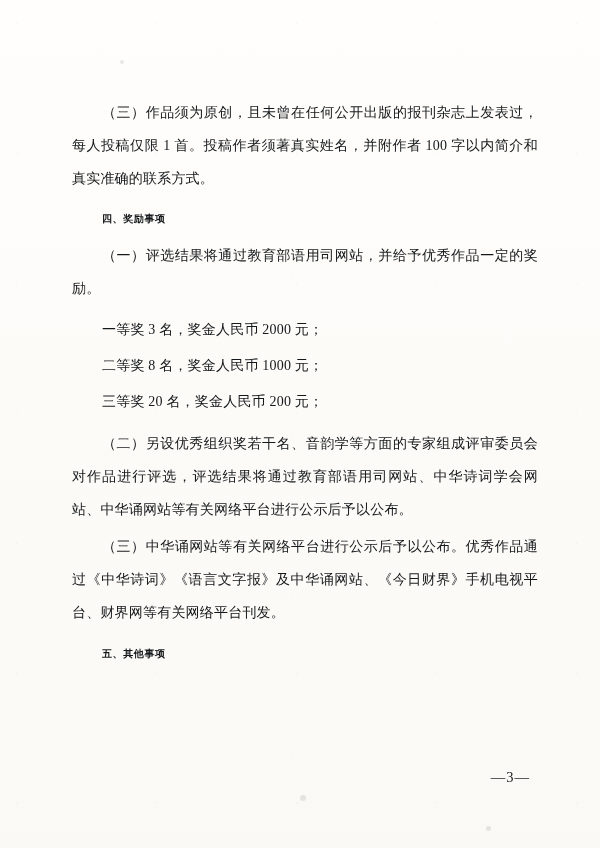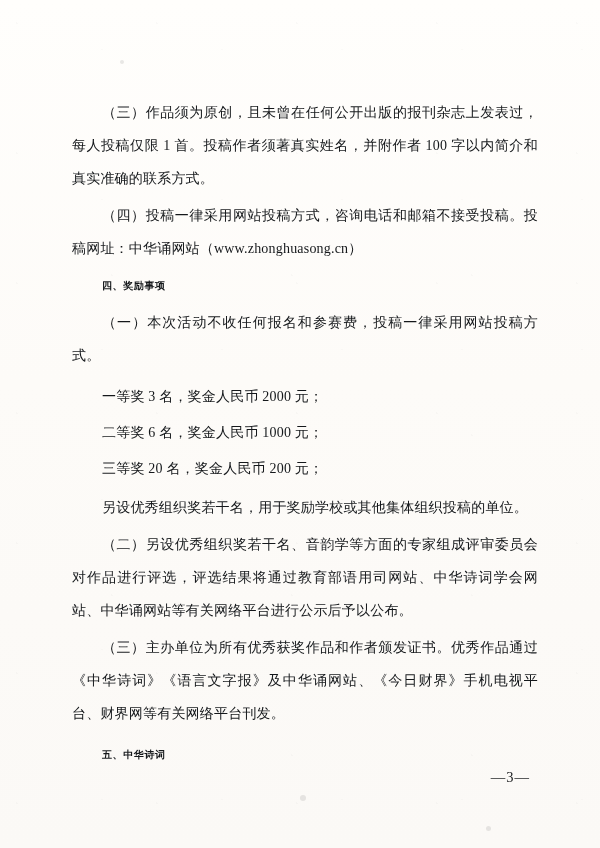--- a/index.html
+++ b/index.html
@@ -87,50 +87,48 @@
 </style>
 </head>
 <body>
 
 <div class="page">
   <div class="content">
 
     <p class="para first-ind">（三）作品须为原创，且未曾在任何公开出版的报刊杂志上发表过，每人投稿仅限 1 首。投稿作者须著真实姓名，并附作者 100 字以内简介和真实准确的联系方式。</p>
     <div class="gap-sm"></div>
 
-    <p class="para first-ind">（四）投稿一律采用网站投稿方式，咨询电话和邮箱不接受投稿。投稿网址：中华诵网站（www.zhonghuasong.cn）</p>
     <div class="gap-sm"></div>
 
     <p class="head">四、奖励事项</p>
     <div class="gap-sm"></div>
 
-    <p class="para first-ind">（一）本次活动不收任何报名和参赛费，投稿一律采用网站投稿方式。</p>
+    <p class="para first-ind">（一）评选结果将通过教育部语用司网站，并给予优秀作品一定的奖励。</p>
     <div class="gap-md"></div>
 
     <p class="item-line">一等奖 3 名，奖金人民币 2000 元；</p>
     <div class="gap-sm"></div>
 
-    <p class="item-line">二等奖 6 名，奖金人民币 1000 元；</p>
+    <p class="item-line">二等奖 8 名，奖金人民币 1000 元；</p>
     <div class="gap-sm"></div>
 
     <p class="item-line">三等奖 20 名，奖金人民币 200 元；</p>
     <div class="gap-sm"></div>
 
     <div class="gap-sm"></div>
 
-    <p class="para first-ind">另设优秀组织奖若干名，用于奖励学校或其他集体组织投稿的单位。</p>
     <div class="gap-sm"></div>
 
     <p class="para first-ind">（二）另设优秀组织奖若干名、音韵学等方面的专家组成评审委员会对作品进行评选，评选结果将通过教育部语用司网站、中华诗词学会网站、中华诵网站等有关网络平台进行公示后予以公布。</p>
     <div class="gap-sm"></div>
 
-    <p class="para first-ind">（三）主办单位为所有优秀获奖作品和作者颁发证书。优秀作品通过《中华诗词》《语言文字报》及中华诵网站、《今日财界》手机电视平台、财界网等有关网络平台刊发。</p>
+    <p class="para first-ind">（三）中华诵网站等有关网络平台进行公示后予以公布。优秀作品通过《中华诗词》《语言文字报》及中华诵网站、《今日财界》手机电视平台、财界网等有关网络平台刊发。</p>
     <div class="gap-md"></div>
 
-    <p class="head">五、中华诗词</p>
+    <p class="head">五、其他事项</p>
   </div>
 
   <div class="page-number">—3—</div>
 
   <div class="smudge" style="left:300px; top:795px;"></div>
   <div class="smudge" style="left:120px; top:60px; width:4px; height:4px;"></div>
   <div class="smudge" style="left:486px; top:826px; width:5px; height:5px;"></div>
 </div>
 
 </body></html>

